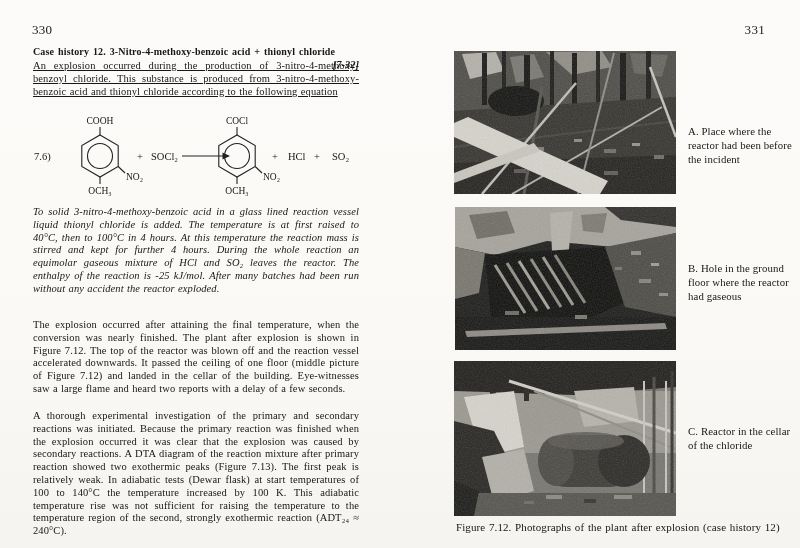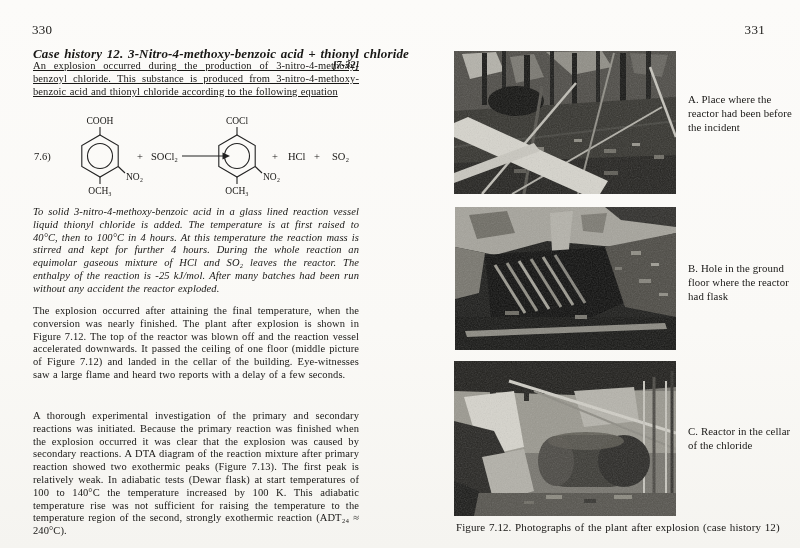--- a/index.html
+++ b/index.html
@@ -8,52 +8,52 @@
     background:linear-gradient(180deg,#fcfbf9 0%, #faf9f6 60%, #f5f4f0 100%);
     font-family:"Liberation Serif","DejaVu Serif",serif;
     color:#181715;
   }
   .pagenum { position:absolute; font-size:13px; letter-spacing:0.3px; }
   .pagenum.left { left:32px; top:22px; }
   .pagenum.right { left:725px; top:22px; width:40px; text-align:right; }
 
   .title {
     position:absolute; left:33px; top:46px; width:326px;
-    font-size:13px; font-weight:bold; font-style:italic;
+    font-size:10px; font-weight:bold; 
     white-space:nowrap; letter-spacing:0.15px; word-spacing:1.2px;
   }
   .ref {
     position:absolute; left:33px; top:59px; width:326px; text-align:right;
     font-size:10.5px; font-weight:bold; font-style:italic;
   }
   .para {
     position:absolute; left:33px; width:326px; margin:0;
     font-size:10.5px; line-height:12.8px; text-align:justify;
     letter-spacing:0.1px; word-spacing:0.6px;
   }
   .p1 { top:60px;text-decoration:underline; }
   .p2 { top:206px;font-style:italic; }
-  .p3 { top:305px; }
+  .p3 { top:319px; }
   .p4 { top:399px;margin-top:11px; }
 
   .equation { position:absolute; left:30px; top:112px; width:340px; height:96px; }
   .equation svg { display:block; }
   .eq-text { font-family:"Liberation Serif","DejaVu Serif",serif; fill:#181715; }
 
   .photo { position:absolute; background:#111; }
   .photo svg { display:block; }
   .photo-a { left:454px; top:51px;  width:222px; height:143px; }
   .photo-b { left:455px; top:207px; width:221px; height:143px; }
   .photo-c { left:454px; top:361px; width:222px; height:155px; }
 
   .photo-cap {
     position:absolute; left:688px; width:110px;
     font-size:10.8px; line-height:14px; letter-spacing:0.1px;
   }
-  .cap-a { top:92px;font-family:Liberation Serif, serif; }
+  .cap-a { top:124px;font-family:Liberation Serif, serif; }
   .cap-b { top:261px; }
   .cap-c { top:424px; }
 
   .fig-caption {
     position:absolute; left:456px; top:521px; width:344px;
     font-size:11px; white-space:nowrap; word-spacing:0.8px; letter-spacing:0.1px;
   }
 </style>
 </head>
 <body>
@@ -191,21 +191,21 @@
         <rect x="184" y="72" width="12" height="4" fill="#84827a"></rect>
         <rect x="204" y="86" width="9" height="3" fill="#8f8d84"></rect>
         <rect x="160" y="60" width="7" height="3" fill="#76746c"></rect>
         <rect x="0" y="110" width="221" height="33" fill="#161614"></rect>
         <polygon points="10,124 210,116 212,122 12,130" fill="#8b8981"></polygon>
         <rect x="50" y="104" width="14" height="4" fill="#6a6860"></rect>
         <rect x="120" y="108" width="12" height="4" fill="#76746c"></rect>
         <rect width="221" height="143" filter="url(#g2)" opacity="0.22"></rect>
       </svg>
     </div>
-    <div class="photo-cap cap-b">B. Hole in the ground floor where the reactor had flask</div>
+    <div class="photo-cap cap-b">B. Hole in the ground floor where the reactor had gaseous</div>
 
     <div class="photo photo-c">
       <svg width="222" height="155" viewBox="0 0 222 155">
         <defs>
           <filter id="g3" x="0" y="0" width="100%" height="100%">
             <feTurbulence type="fractalNoise" baseFrequency="0.8" numOctaves="2" seed="5" stitchTiles="stitch"></feTurbulence>
             <feColorMatrix type="saturate" values="0"></feColorMatrix>
           </filter>
         </defs>
         <rect width="222" height="155" fill="#77756e"></rect>

